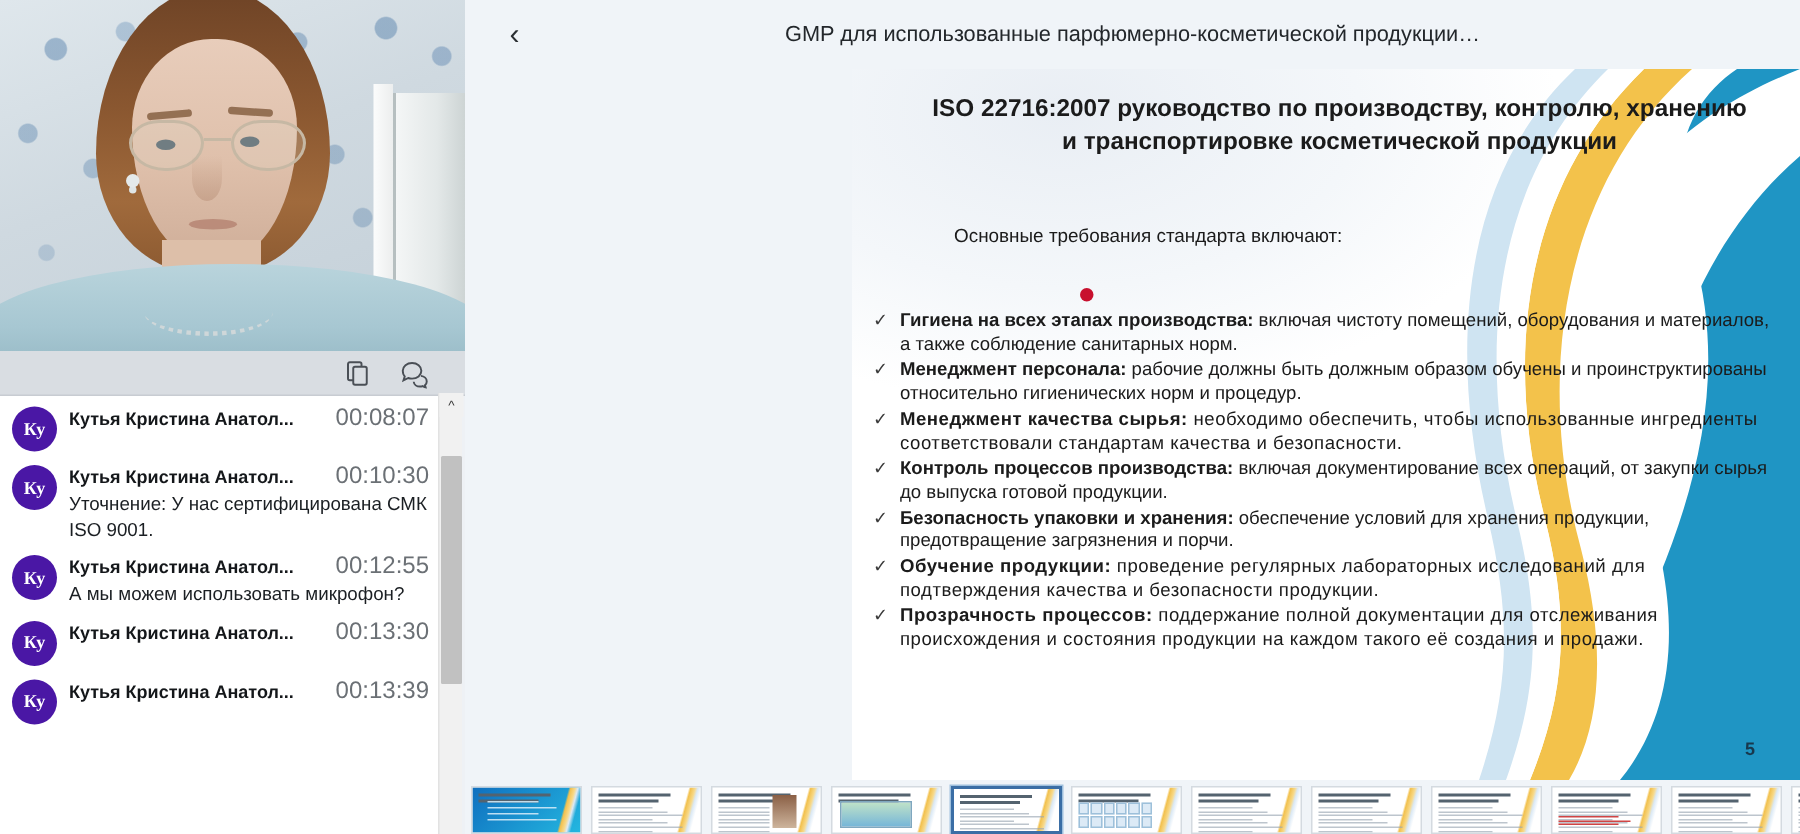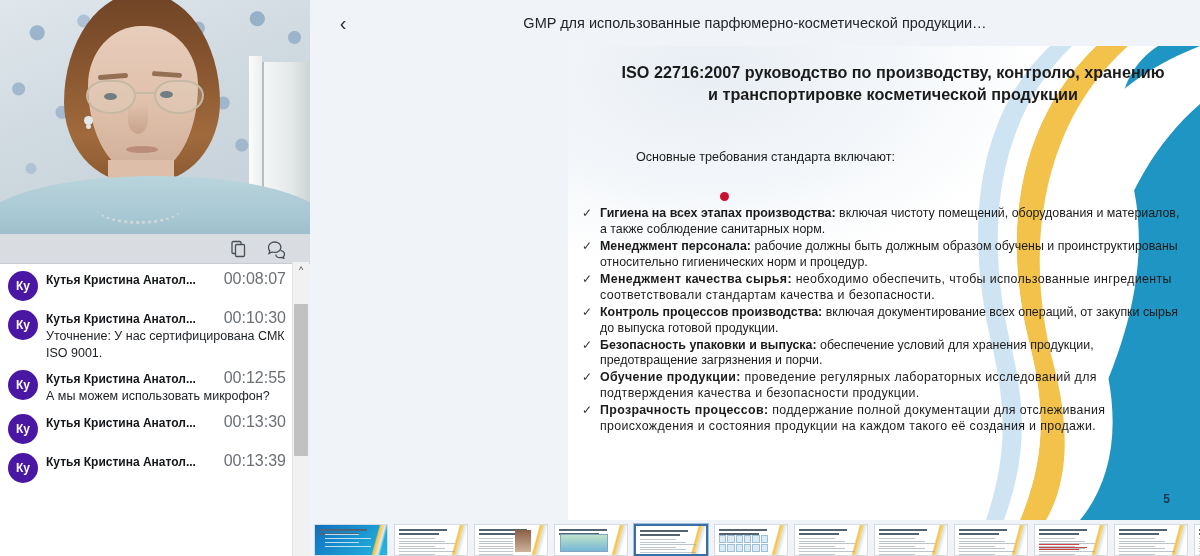--- a/index.html
+++ b/index.html
@@ -111,20 +111,21 @@
   #chat-list {
     position: absolute; left: 0; top: 264px; width: 292px; height: 292px;
     background: #ffffff; overflow: hidden;
   }
   .msg { display: flex; padding: 6px 6px 2px 8px; }
   .avatar {
     flex: 0 0 30px; width: 30px; height: 30px; border-radius: 50%;
     background: #4a17a5; color: #fff; font-size: 12px; font-weight: 700;
     display: flex; align-items: center; justify-content: center;
     margin-top: 1px;
+    font-family: Liberation Serif, serif;
   }
   .msg-body { flex: 1; padding-left: 8px; min-width: 0; }
   .msg-head { display: flex; align-items: baseline; justify-content: space-between; gap: 6px; }
   .msg-name {
     font-size: 12px; font-weight: 700; color: #14171a;
     white-space: nowrap; overflow: hidden; text-overflow: ellipsis;
     max-width: 168px;
   }
   .msg-time { font-size: 16px; color: #6b7075; flex: 0 0 auto; }
   .msg-text { font-size: 12.5px; color: #1b1f23; line-height: 1.32; margin-top: 1px; }
@@ -362,21 +363,21 @@
 
       <div class="slide-title">ISO 22716:2007 руководство по производству, контролю, хранению и транспортировке косметической продукции</div>
       <div class="slide-intro">Основные требования стандарта включают:</div>
       <div class="red-dot"></div>
 
       <ul class="bullets" id="bullets">
           <li><span class="chk">✓</span><b>Гигиена на всех этапах производства:</b><span class="body"> включая чистоту помещений, оборудования и материалов, а также соблюдение санитарных норм.</span></li>
           <li><span class="chk">✓</span><b>Менеджмент персонала:</b><span class="body"> рабочие должны быть должным образом обучены и проинструктированы относительно гигиенических норм и процедур.</span></li>
           <li class="wide"><span class="chk">✓</span><b>Менеджмент качества сырья:</b><span class="body"> необходимо обеспечить, чтобы использованные ингредиенты соответствовали стандартам качества и безопасности.</span></li>
           <li><span class="chk">✓</span><b>Контроль процессов производства:</b><span class="body"> включая документирование всех операций, от закупки сырья до выпуска готовой продукции.</span></li>
-          <li><span class="chk">✓</span><b>Безопасность упаковки и выпуска:</b><span class="body"> обеспечение условий для хранения продукции, предотвращение загрязнения и порчи.</span></li>
+          <li><span class="chk">✓</span><b>Безопасность упаковки и хранения:</b><span class="body"> обеспечение условий для хранения продукции, предотвращение загрязнения и порчи.</span></li>
           <li class="wide"><span class="chk">✓</span><b>Обучение продукции:</b><span class="body"> проведение регулярных лабораторных исследований для подтверждения качества и безопасности продукции.</span></li>
           <li class="wide"><span class="chk">✓</span><b>Прозрачность процессов:</b><span class="body"> поддержание полной документации для отслеживания происхождения и состояния продукции на каждом такого её создания и продажи.</span></li>
         </ul>
 
       <div class="page-num">5</div>
     </div>
 
     <div id="filmstrip">
         <div class="thumb cover">
           <div class="t-swoosh"></div>

